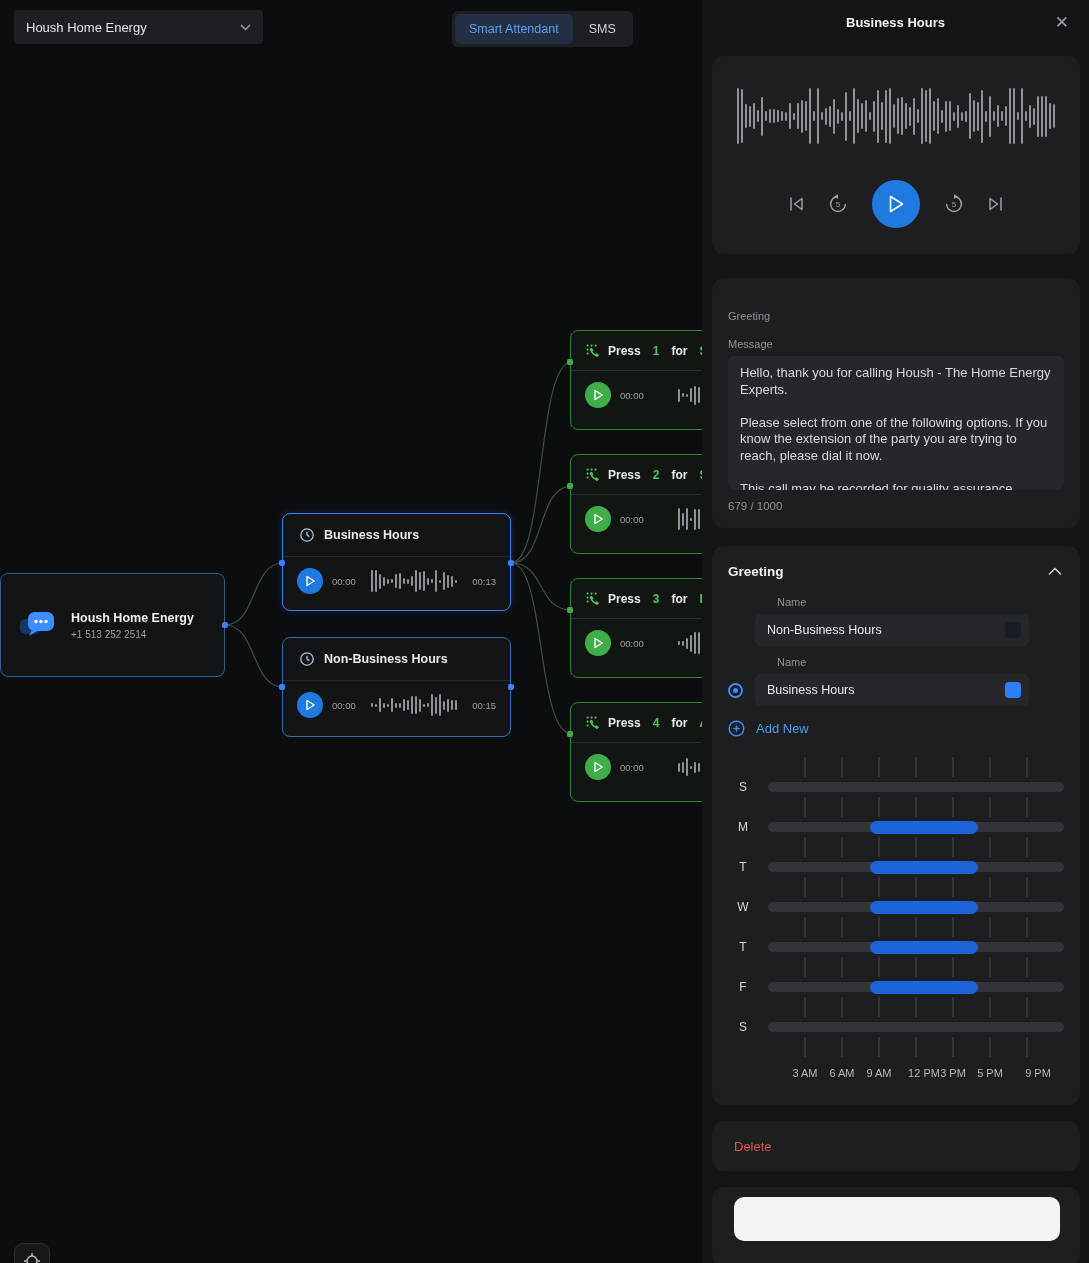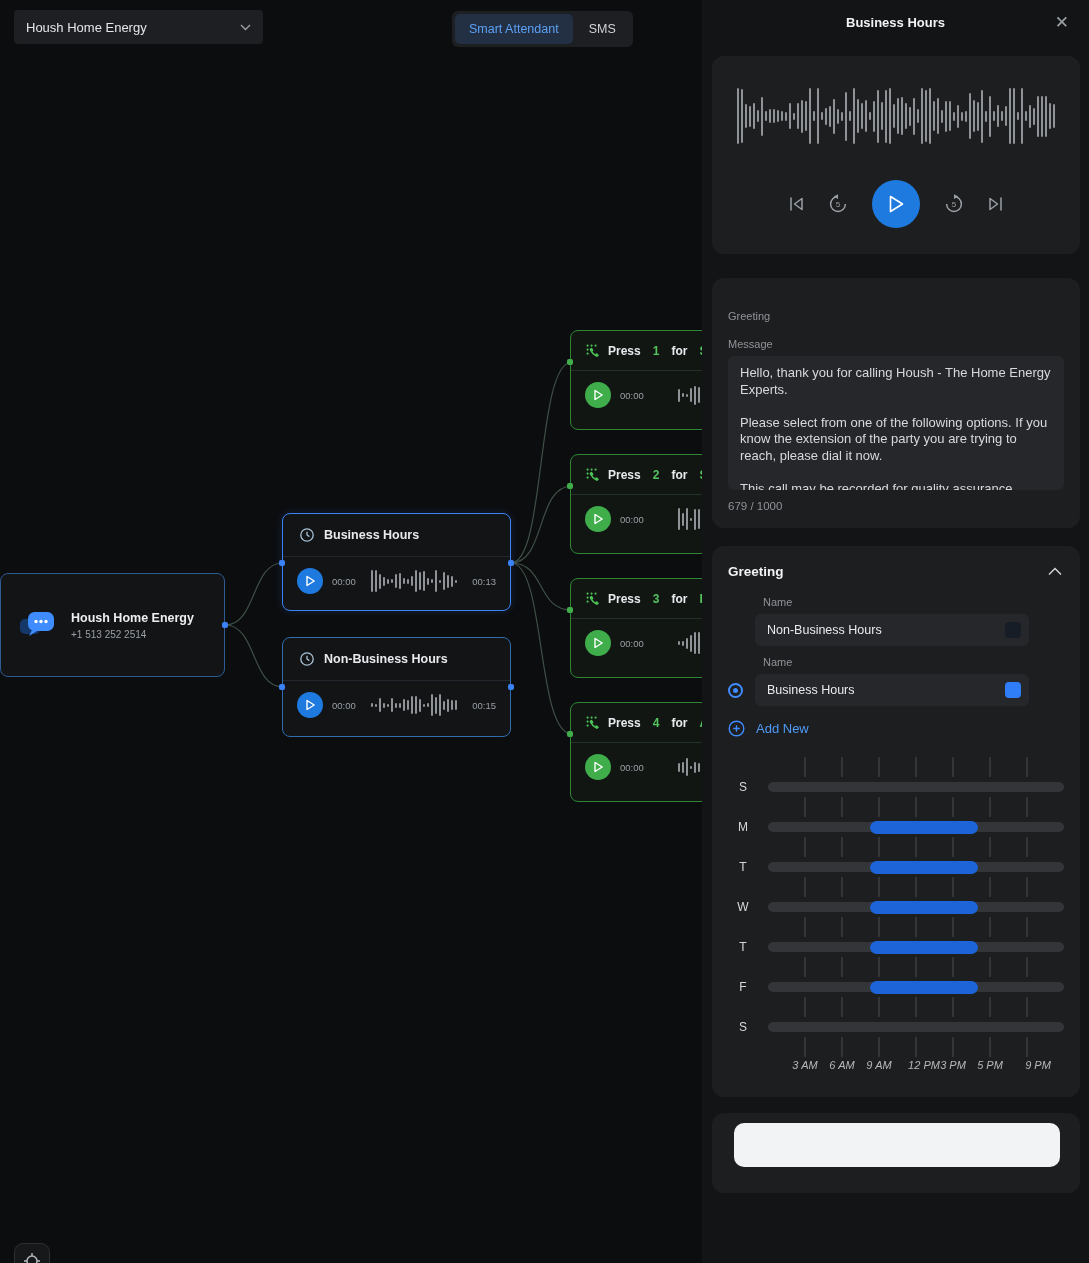--- a/index.html
+++ b/index.html
@@ -78,41 +78,41 @@
   .select{margin-top:6px;height:34px;background:#26272b;border-radius:6px;display:flex;align-items:center;
     justify-content:space-between;padding:0 12px;font-size:13px;color:#e8eaed;cursor:pointer;}
   textarea.msg{margin-top:6px;display:block;width:100%;height:134px;background:#26272b;border:0;border-radius:6px;
     resize:none;color:#d7d9dc;font:13px/1.27 "Liberation Sans",sans-serif;padding:9px 12px;box-sizing:border-box;outline:none;}
   textarea.msg::-webkit-scrollbar{width:4px;}
   textarea.msg::-webkit-scrollbar-thumb{background:#75787c;border-radius:2px;}
   textarea.msg::-webkit-scrollbar-track{background:transparent;}
   .counter{margin-top:10px;font-size:11.5px;color:#8f9398;}
 
   #schedule-card{margin-top:18px;padding:16px 16px 22px;}
-  .entry-lbl{font-size:11px;color:#8f9398;margin-left:35px;}
+  .entry-lbl{font-size:11px;color:#8f9398;margin-left:49px;}
   .mt16{margin-top:16px;} .mt10{margin-top:10px;}
   .entry-row{display:flex;align-items:center;margin-top:6px;}
   .radio-slot{width:27px;flex:none;display:flex;align-items:center;}
   .radio{width:15px;height:15px;border-radius:50%;border:2px solid #3f8cff;display:flex;align-items:center;
     justify-content:center;cursor:pointer;background:transparent;box-sizing:border-box;}
   .radio i{width:5px;height:5px;border-radius:50%;background:#3f8cff;display:block;}
   .entry-input{position:relative;width:274px;flex:none;}
   .entry-input input{width:100%;height:32px;background:#26272b;border:0;border-radius:6px;color:#e8eaed;
     font:12.5px "Liberation Sans",sans-serif;padding:0 32px 0 12px;box-sizing:border-box;outline:none;}
   .swatch{position:absolute;right:8px;top:8px;width:16px;height:16px;border-radius:4px;cursor:pointer;}
   .add-row{margin-top:14px;display:flex;align-items:center;gap:11px;background:none;border:0;cursor:pointer;padding:0;}
   .add-row span{color:#4f9bf7;font-size:13px;}
 
   .chart{margin-top:30px;position:relative;}
   .crow{display:flex;align-items:center;height:40px;}
   .dlab{width:30px;text-align:center;font-size:12px;color:#d6d8da;flex:none;}
   .track{position:relative;height:10px;border-radius:5px;background:#333538;flex:none;width:296px;margin-left:10px;cursor:pointer;}
   .bar{position:absolute;top:-1.5px;height:13px;border-radius:6.5px;background:#1d64d8;cursor:grab;}
   .ticks{position:absolute;left:40px;top:-10px;pointer-events:none;}
-  .axis{position:relative;height:16px;margin-left:40px;margin-top:12px;font-style:italic;}
+  .axis{position:relative;height:16px;margin-left:40px;margin-top:20px;}
   .axis span{position:absolute;transform:translateX(-50%);font-size:11px;color:#b5b8bc;white-space:nowrap;}
 
   #delete-card{margin-top:16px;height:50px;display:flex;align-items:center;padding:0 22px;}
   .delete-btn{background:none;border:0;color:#e0524e;font-size:13px;cursor:pointer;padding:0;}
 
   #bottom-card{margin-top:16px;height:80px;padding:10px 20px 0 22px;}
   .white-pill{display:block;height:44px;background:#f2f3f4;border-radius:10px;border:0;width:100%;cursor:pointer;}
 </style>
 </head>
 <body>
@@ -756,18 +756,21 @@
             <span style="left:74.0px">6 AM</span>
             <span style="left:111.0px">9 AM</span>
             <span style="left:156px">12 PM</span>
             <span style="left:185.0px">3 PM</span>
             <span style="left:222.0px">5 PM</span>
             <span style="left:270px">9 PM</span>
           </div>
         </div>
     </div>
 
+    <div class="card" id="delete-card">
+      <button class="delete-btn">Delete</button>
+    </div>
 
     <div class="card" id="bottom-card">
       <button class="white-pill"></button>
     </div>
   </aside>
 </div>
 
 </body></html>

